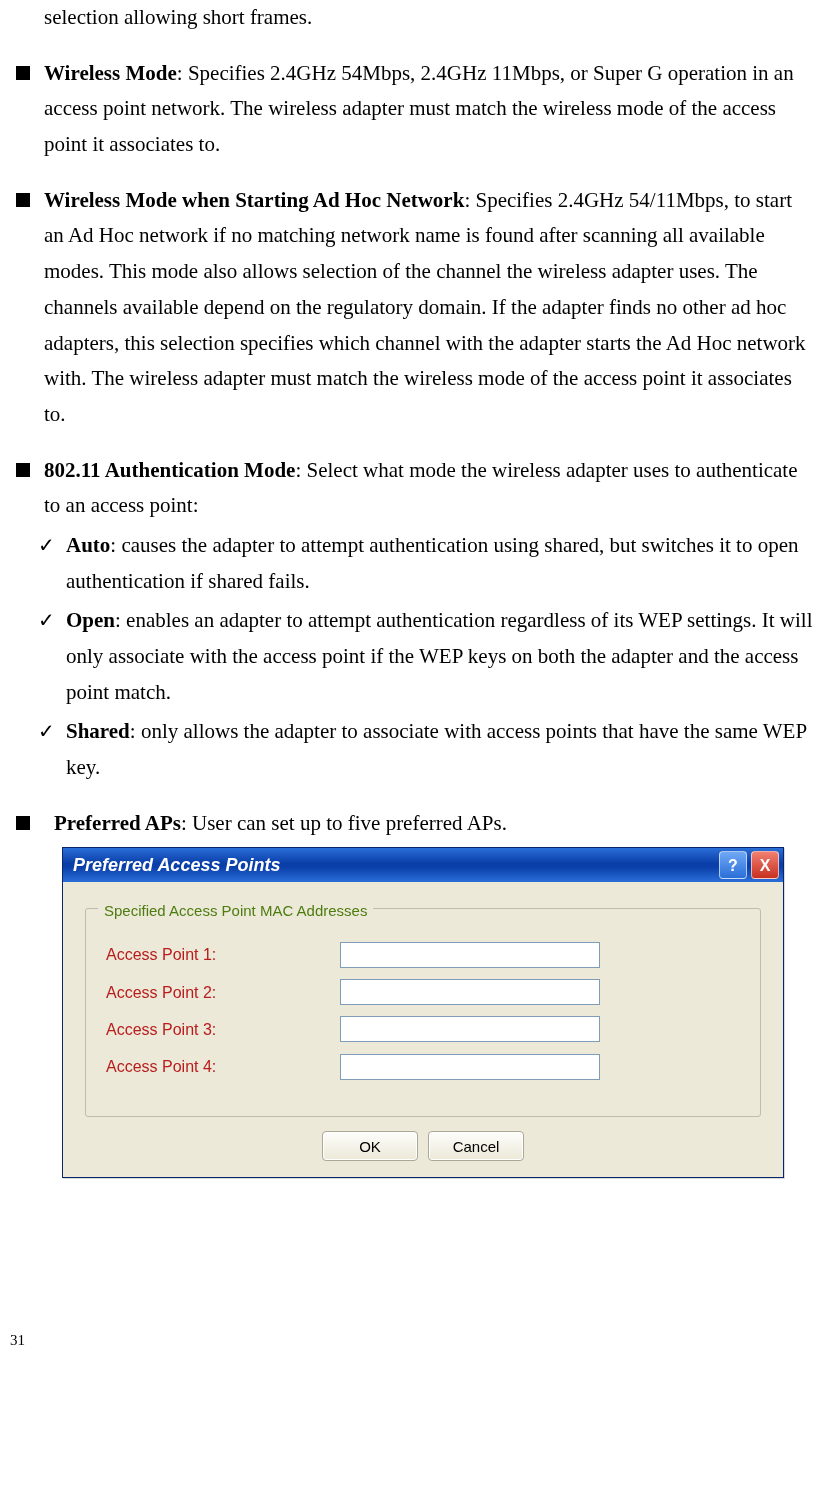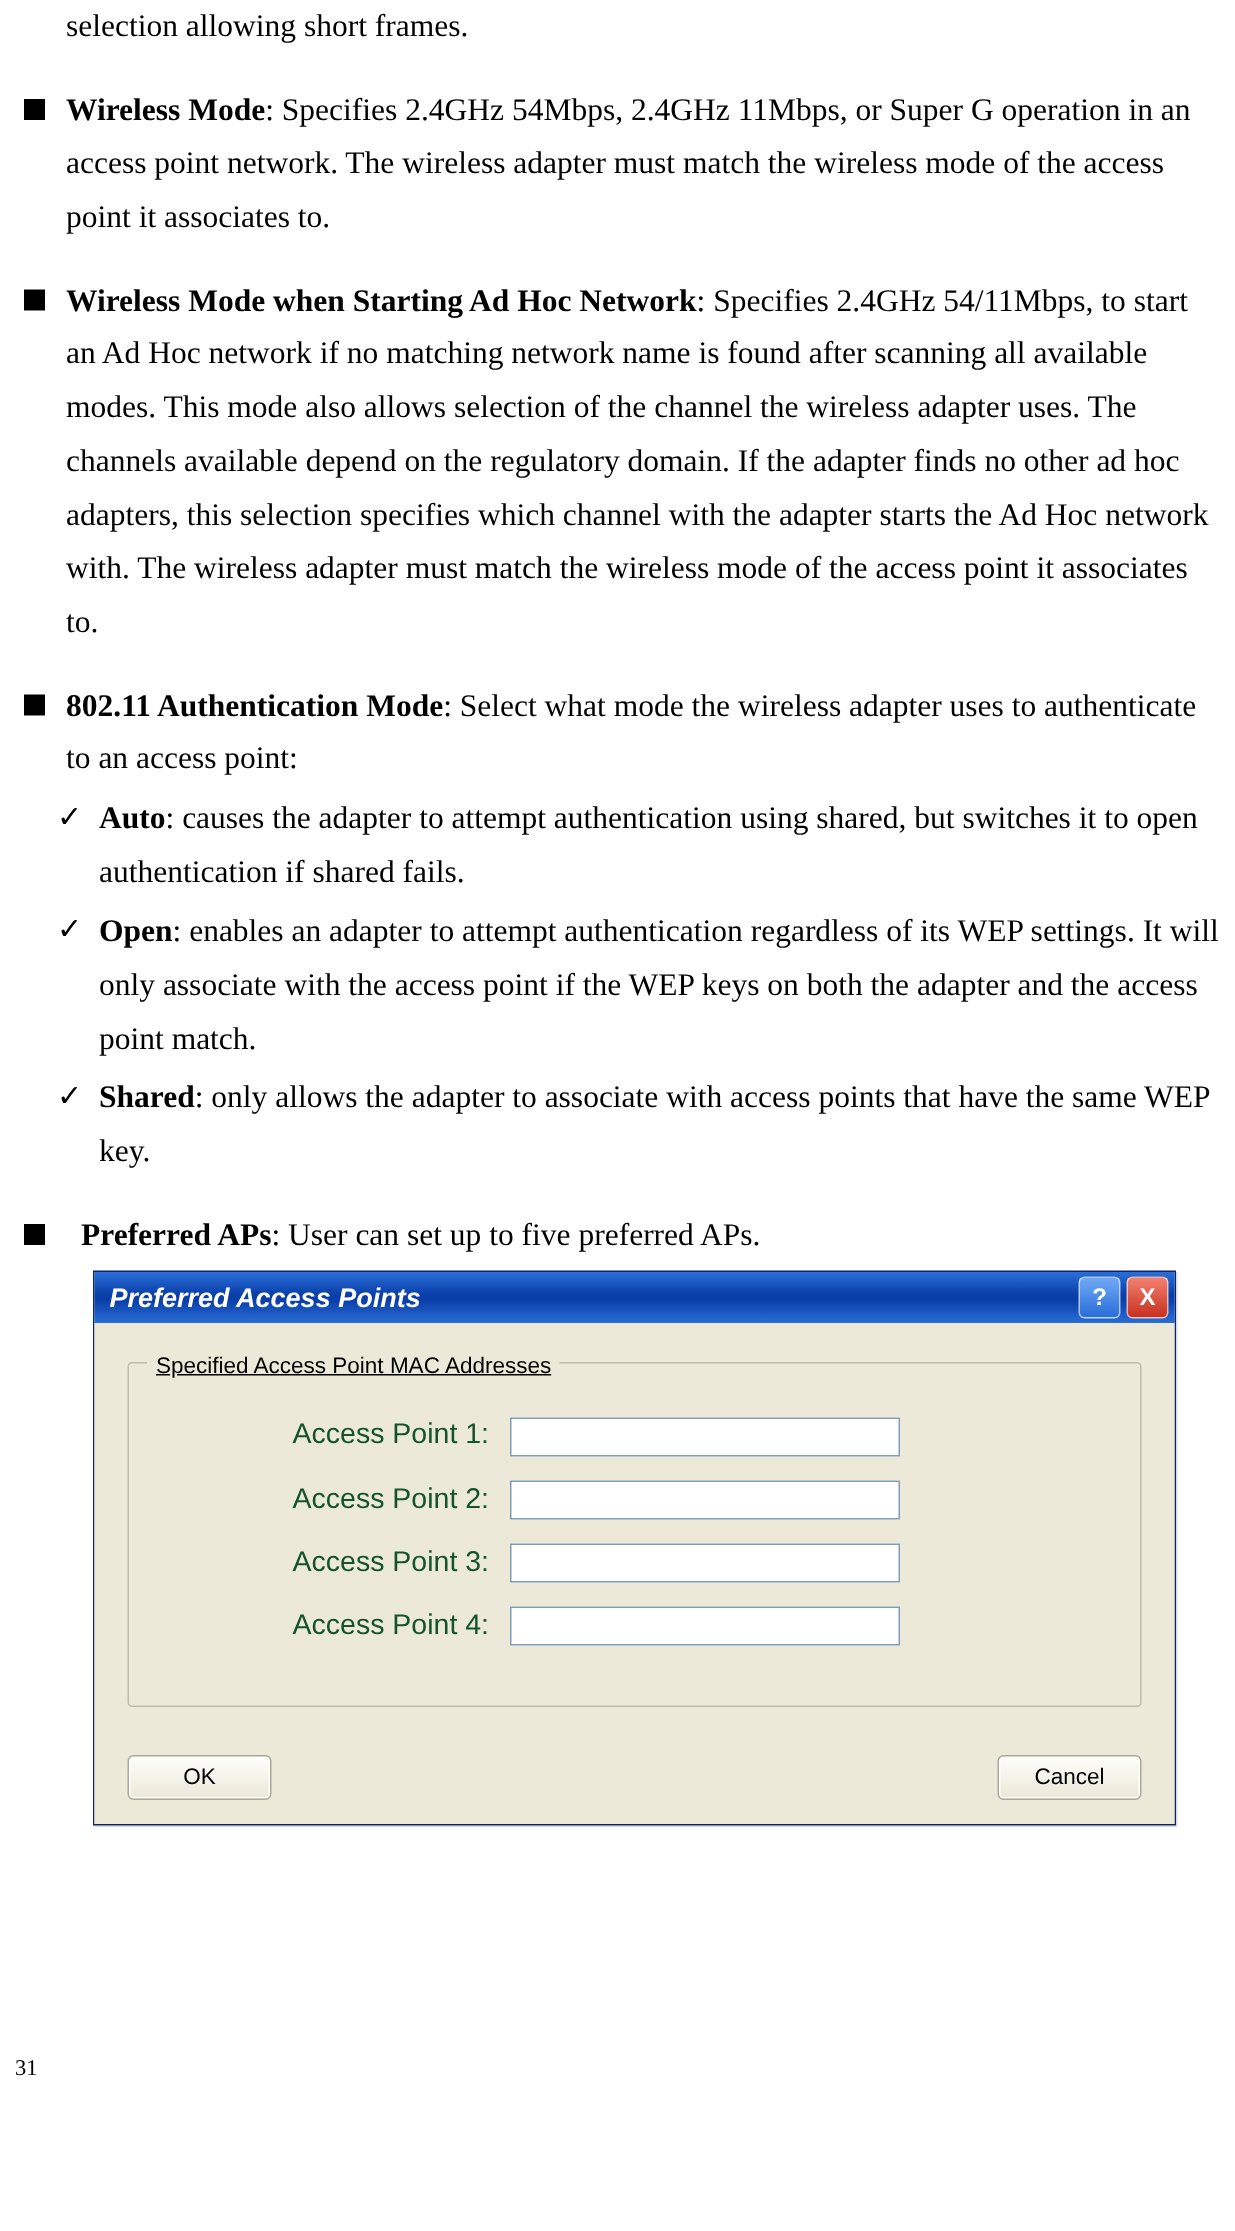--- a/index.html
+++ b/index.html
@@ -87,51 +87,49 @@
     border-radius: 3px;
     padding: 22px 20px 26px 20px;
     position: relative;
   }
   .group-legend {
     position: absolute;
     top: -11px;
     left: 12px;
     background: #ece9d8;
     padding: 0 6px;
-    color: #000000;
+    color: #4d7c0f;
     font-size: 15px;
-    text-decoration: underline;
   }
   .field-row {
     display: flex;
     align-items: center;
     margin: 10px 0;
   }
   .field-label {
     width: 220px;
-    text-align: right;
     padding-right: 14px;
-    color: #14532d;
-    font-size: 19px;
+    color: #b91c1c;
+    font-size: 16px;
   }
   .text-input {
     width: 260px;
     height: 26px;
     border: 1px solid #7f9db9;
     background: #fff;
     box-sizing: border-box;
     padding: 2px 4px;
     font-family: Tahoma, Arial, sans-serif;
     font-size: 14px;
   }
   .dialog-footer {
     display: flex;
-    justify-content: space-between;
+    justify-content: center;
     gap: 10px;
-    margin-top: 32px;
+    margin-top: 14px;
   }
   .win-btn {
     min-width: 96px;
     height: 30px;
     background: linear-gradient(#fdfdfb,#ece9d8);
     border: 1px solid #aca899;
     border-radius: 4px;
     font-family: Tahoma, Arial, sans-serif;
     font-size: 15px;
     box-shadow: inset 0 0 0 1px #fff;

